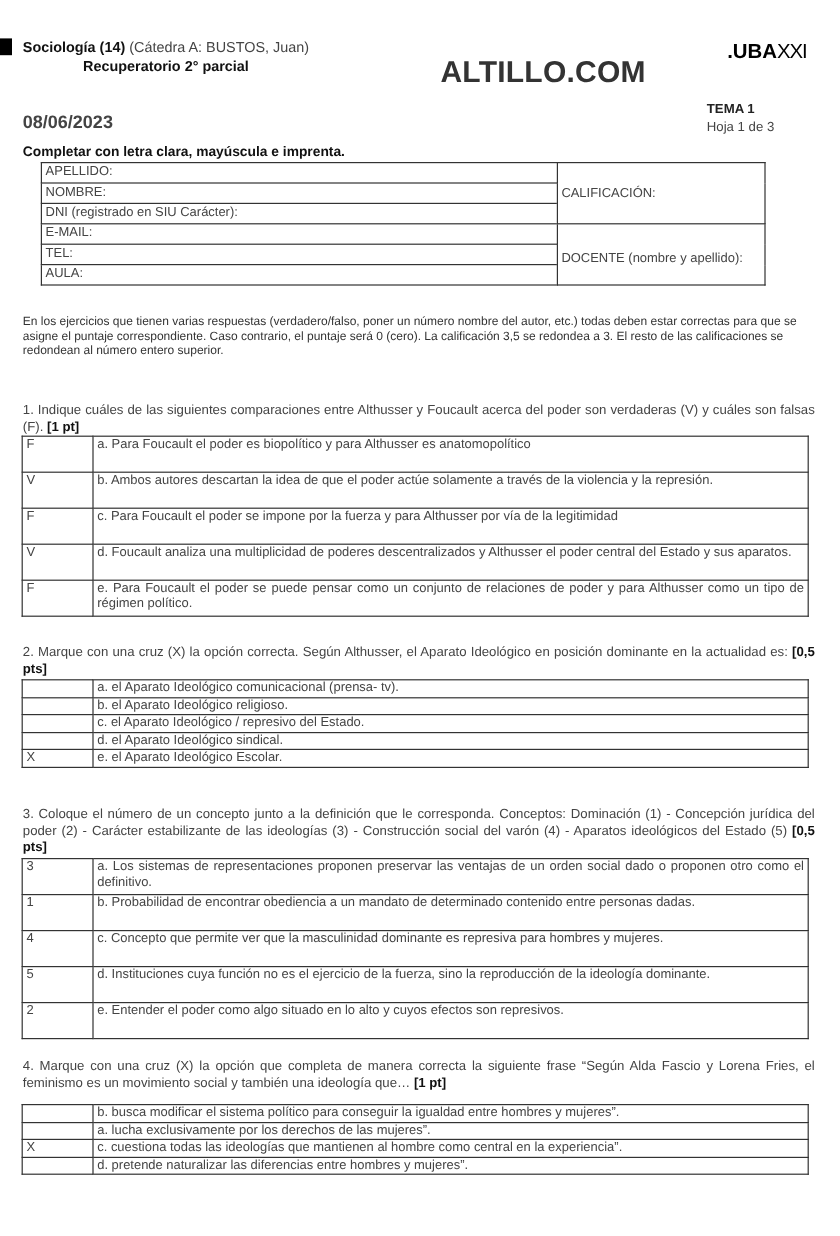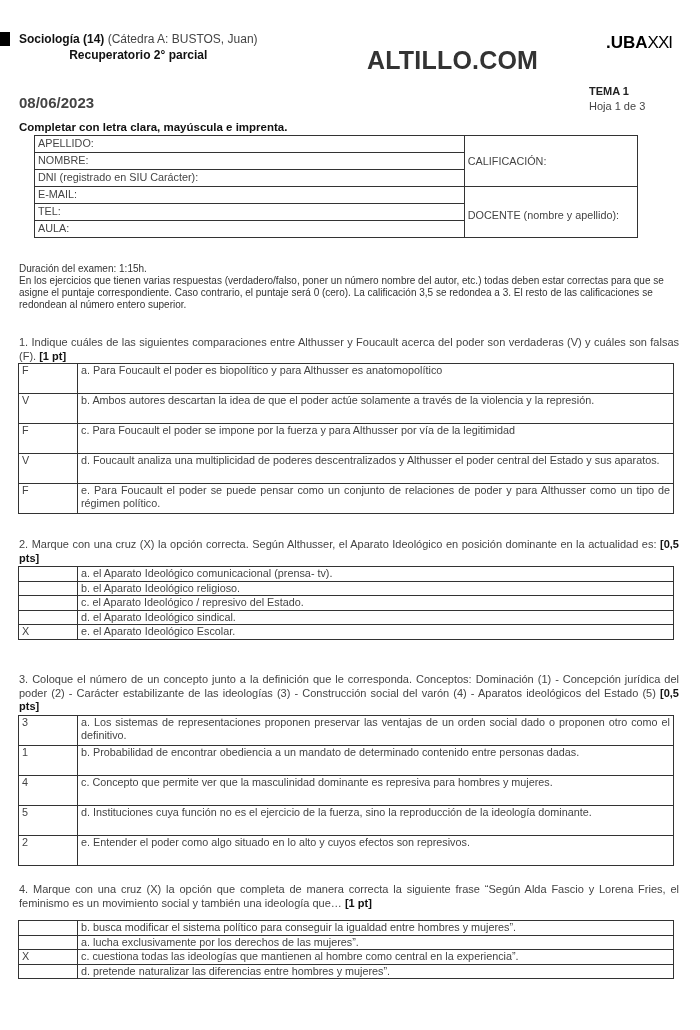--- a/index.html
+++ b/index.html
@@ -74,21 +74,20 @@
   <tr>
         <td class="l">TEL:</td>
       </tr>
   <tr>
         <td class="l">AULA:</td>
       </tr>
 </tbody>
   </table>
 
 <div class="abs rules">
-  <div>Duración del examen: 1:15h.</div>
   <div>En los ejercicios que tienen varias respuestas (verdadero/falso, poner un número nombre del autor, etc.) todas deben estar correctas para que se asigne el puntaje correspondiente. Caso contrario, el puntaje será 0 (cero). La calificación 3,5 se redondea a 3. El resto de las calificaciones se redondean al número entero superior.</div>
 </div>
 
 <div class="abs q" style="top:336px"><span>1. Indique cuáles de las siguientes comparaciones entre Althusser y Foucault acerca del poder son verdaderas (V) y cuáles son falsas (F).</span> <b>[1 pt]</b></div>
 <table class="abs qt q1" style="top:363px">
   <tbody>
       <tr>
         <td class="ans">F</td>
         <td class="txt">a. Para Foucault el poder es biopolítico y para Althusser es anatomopolítico</td>
       </tr>

